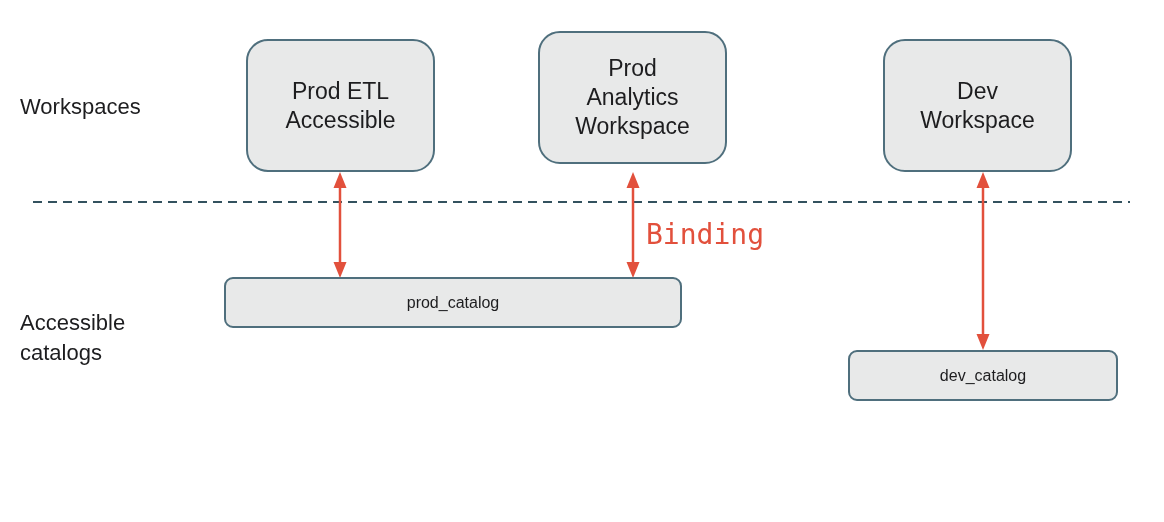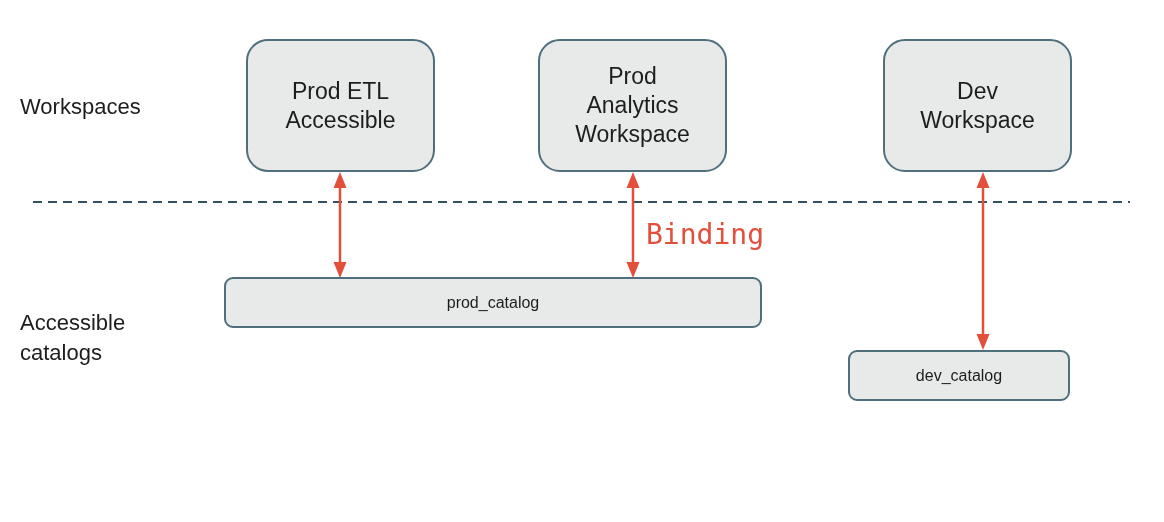--- a/index.html
+++ b/index.html
@@ -94,34 +94,34 @@
   <div class="row-label" style="left:20px; top:308px;">Accessible
 catalogs</div>
 
   <div class="row-label" style="left:20px; top:92px;">Workspaces</div>
 
   <div class="ws-box" style="left:246px; top:39px;">
     <span>Prod ETL
 Accessible</span>
   </div>
 
-  <div class="ws-box" style="left:538px; top:39px;">
+  <div class="ws-box" style="left:538px; top:31px;">
     <span>Prod
 Analytics
 Workspace</span>
   </div>
 
   <div class="ws-box" style="left:883px; top:39px;align-items:center;">
     <span>Dev
 Workspace</span>
   </div>
 
   <div class="binding-label">Binding</div>
 
-  <div class="cat-box" style="left:224px; top:277px; width:538px;">
+  <div class="cat-box" style="left:224px; top:277px; width:458px;">
     <span>prod_catalog</span>
   </div>
 
-  <div class="cat-box" style="left:848px; top:350px; width:222px;">
+  <div class="cat-box" style="left:848px; top:350px; width:270px;">
     <span>dev_catalog</span>
   </div>
 
 </div>
 
 </body></html>

